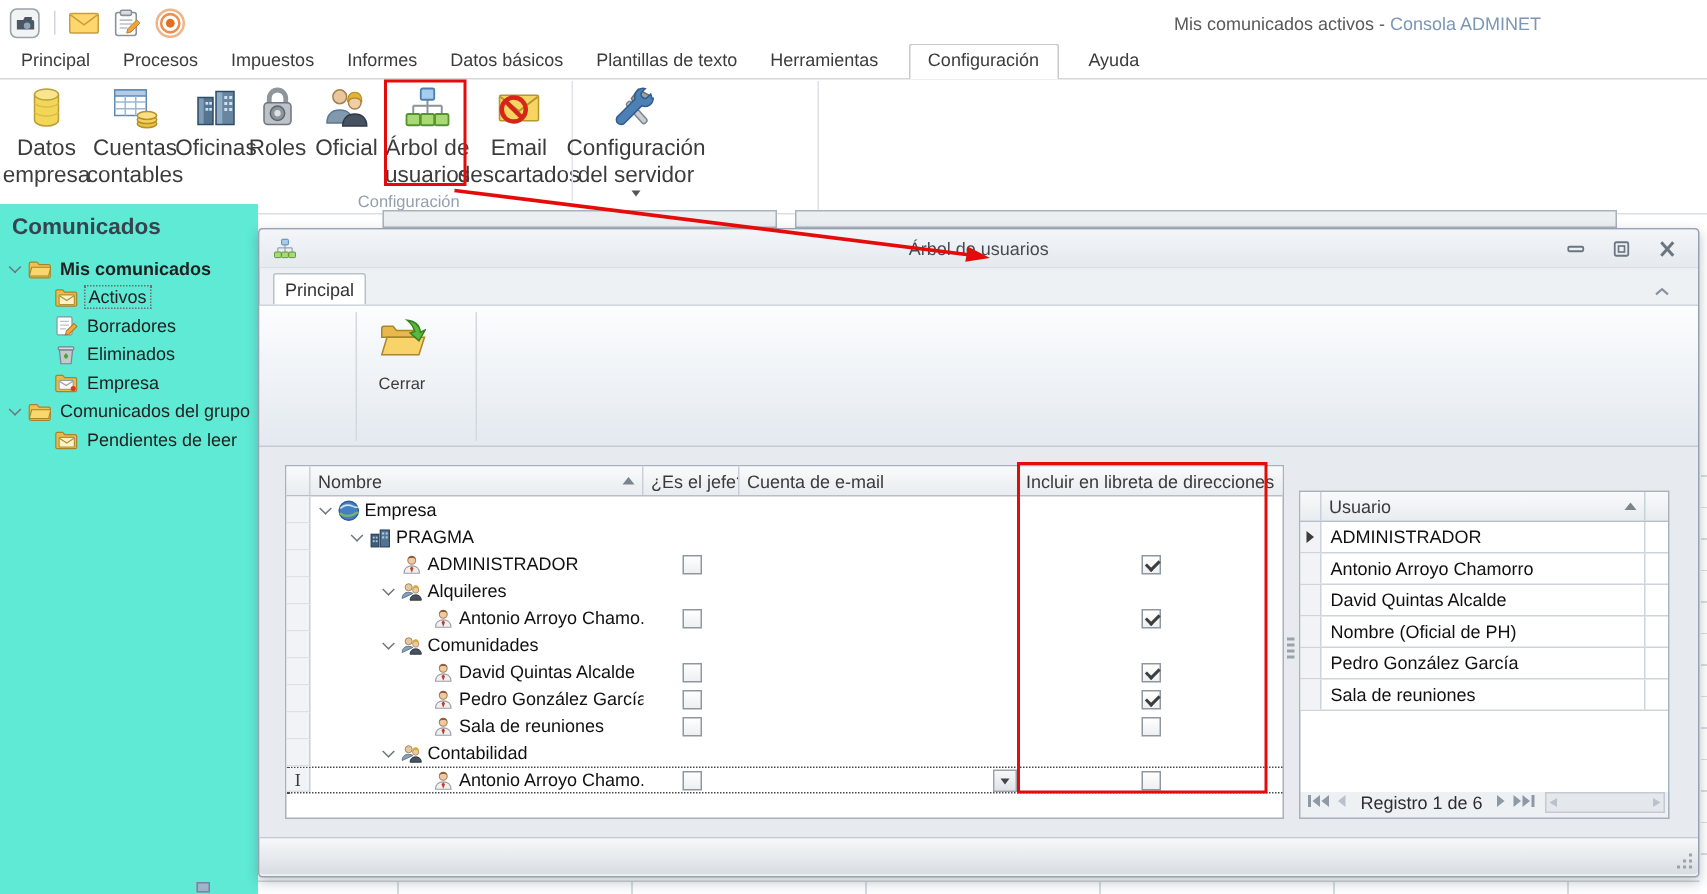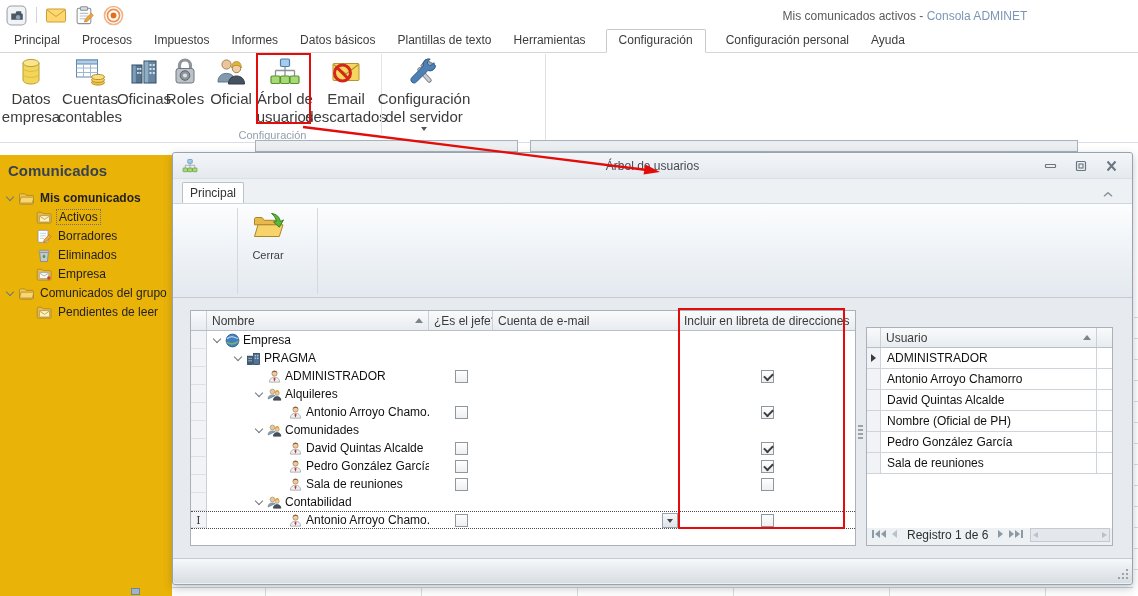--- a/index.html
+++ b/index.html
@@ -29,21 +29,21 @@
   .rbtns { display:flex; padding-left:4px; height:72px; }
   .rbtn { display:flex; flex-direction:column; align-items:center; padding-top:2px; text-align:center;
           font-size:15px; color:#3c3c3c; line-height:1.18; }
   .rbtn svg { margin-bottom:2px; flex:0 0 auto; }
   .rgroup-label { position:absolute; bottom:1px; left:0; right:0; text-align:center; font-size:11px; color:#94a0ad; }
   .vsep { width:1px; background:#e0e4e8; height:80px; margin:0 1px; }
   .drop { width:0; height:0; border-left:3.5px solid transparent; border-right:3.5px solid transparent;
           border-top:4px solid #555; display:inline-block; margin-top:2px; }
 
   
-  .sidebar { position:absolute; top:155px; left:0; width:172px; bottom:0; background:#eab308; z-index:2; }
+  .sidebar { position:absolute; top:136px; left:0; width:172px; bottom:0; background:#5eead4; z-index:2; }
   .sb-title { margin:7px 0 9px 8px; font-size:15px; font-weight:bold; color:#38434f; }
   .sb-item { height:19px; display:flex; align-items:center; color:#1f1f1f; white-space:nowrap; }
   .sb-item.bold { font-weight:bold; }
   .sb-item .icon16 { margin-right:4px; flex:0 0 16px; }
   .sb-item .lbl { padding:0 2px; }
   .sb-item .lbl.selected { border:1px dotted #6f6f6f; }
   .pad0 { width:4px; } .pad1 { width:36px; }
 
   .exp { width:14px; height:14px; position:relative; flex:0 0 14px; }
   .exp::before { content:""; position:absolute; left:3px; top:3px; width:5px; height:5px;
@@ -259,21 +259,20 @@
 
   <div class="tabs">
     <span class="tab">Principal</span>
     <span class="tab">Procesos</span>
     <span class="tab">Impuestos</span>
     <span class="tab">Informes</span>
     <span class="tab">Datos básicos</span>
     <span class="tab">Plantillas de texto</span>
     <span class="tab">Herramientas</span>
     <span class="tab active">Configuración</span>
-    <span class="tab">Configuración personal</span>
     <span class="tab">Ayuda</span>
   </div>
 
   <div class="ribbon">
     <div class="rgroup">
       <div class="rbtns">
         <span class="rbtn" style="width:54px">
           <svg width="32" height="32" viewBox="0 0 32 32">
               <path d="M8 7v17c0 2.2 3.6 4 8 4s8-1.8 8-4V7" fill="#f3d557" stroke="#b99f35"></path>
               <path d="M8 13c2 1.6 5 2.4 8 2.4s6-.8 8-2.4M8 19c2 1.6 5 2.4 8 2.4s6-.8 8-2.4" fill="none" stroke="#d8bd4a"></path>

